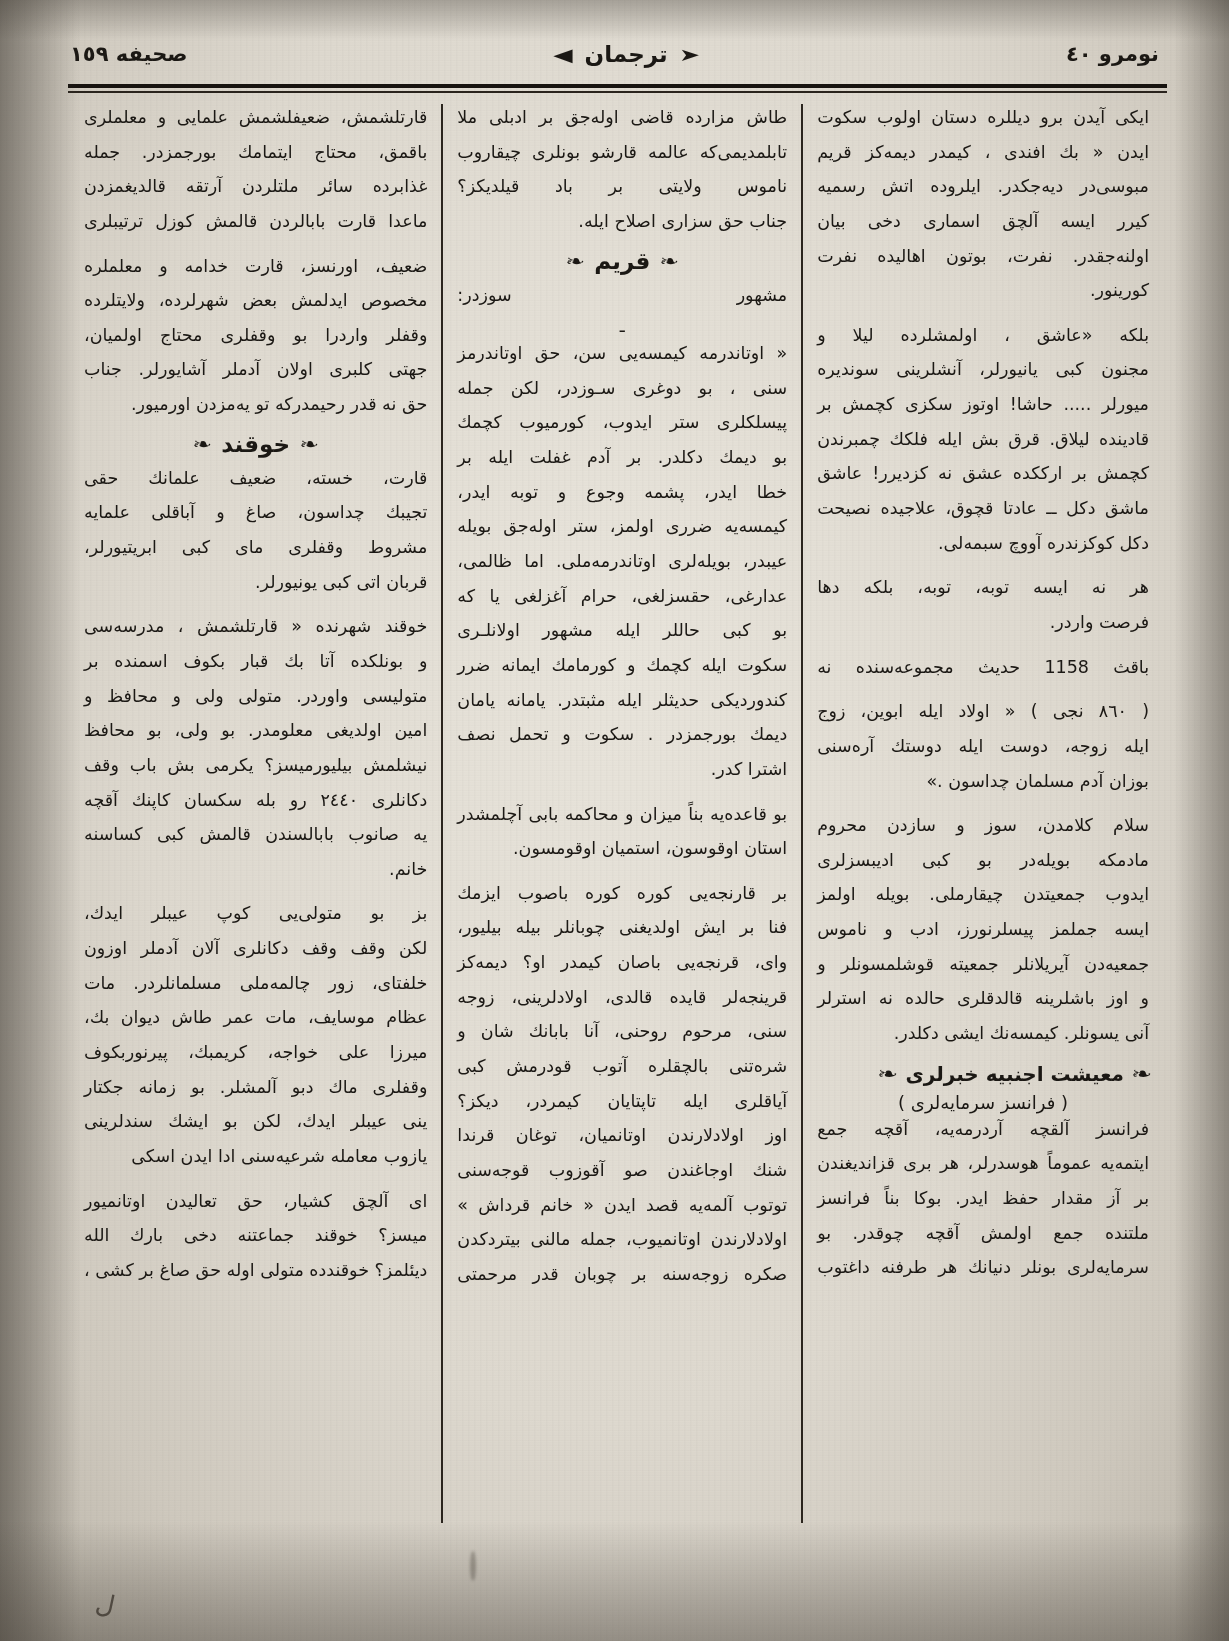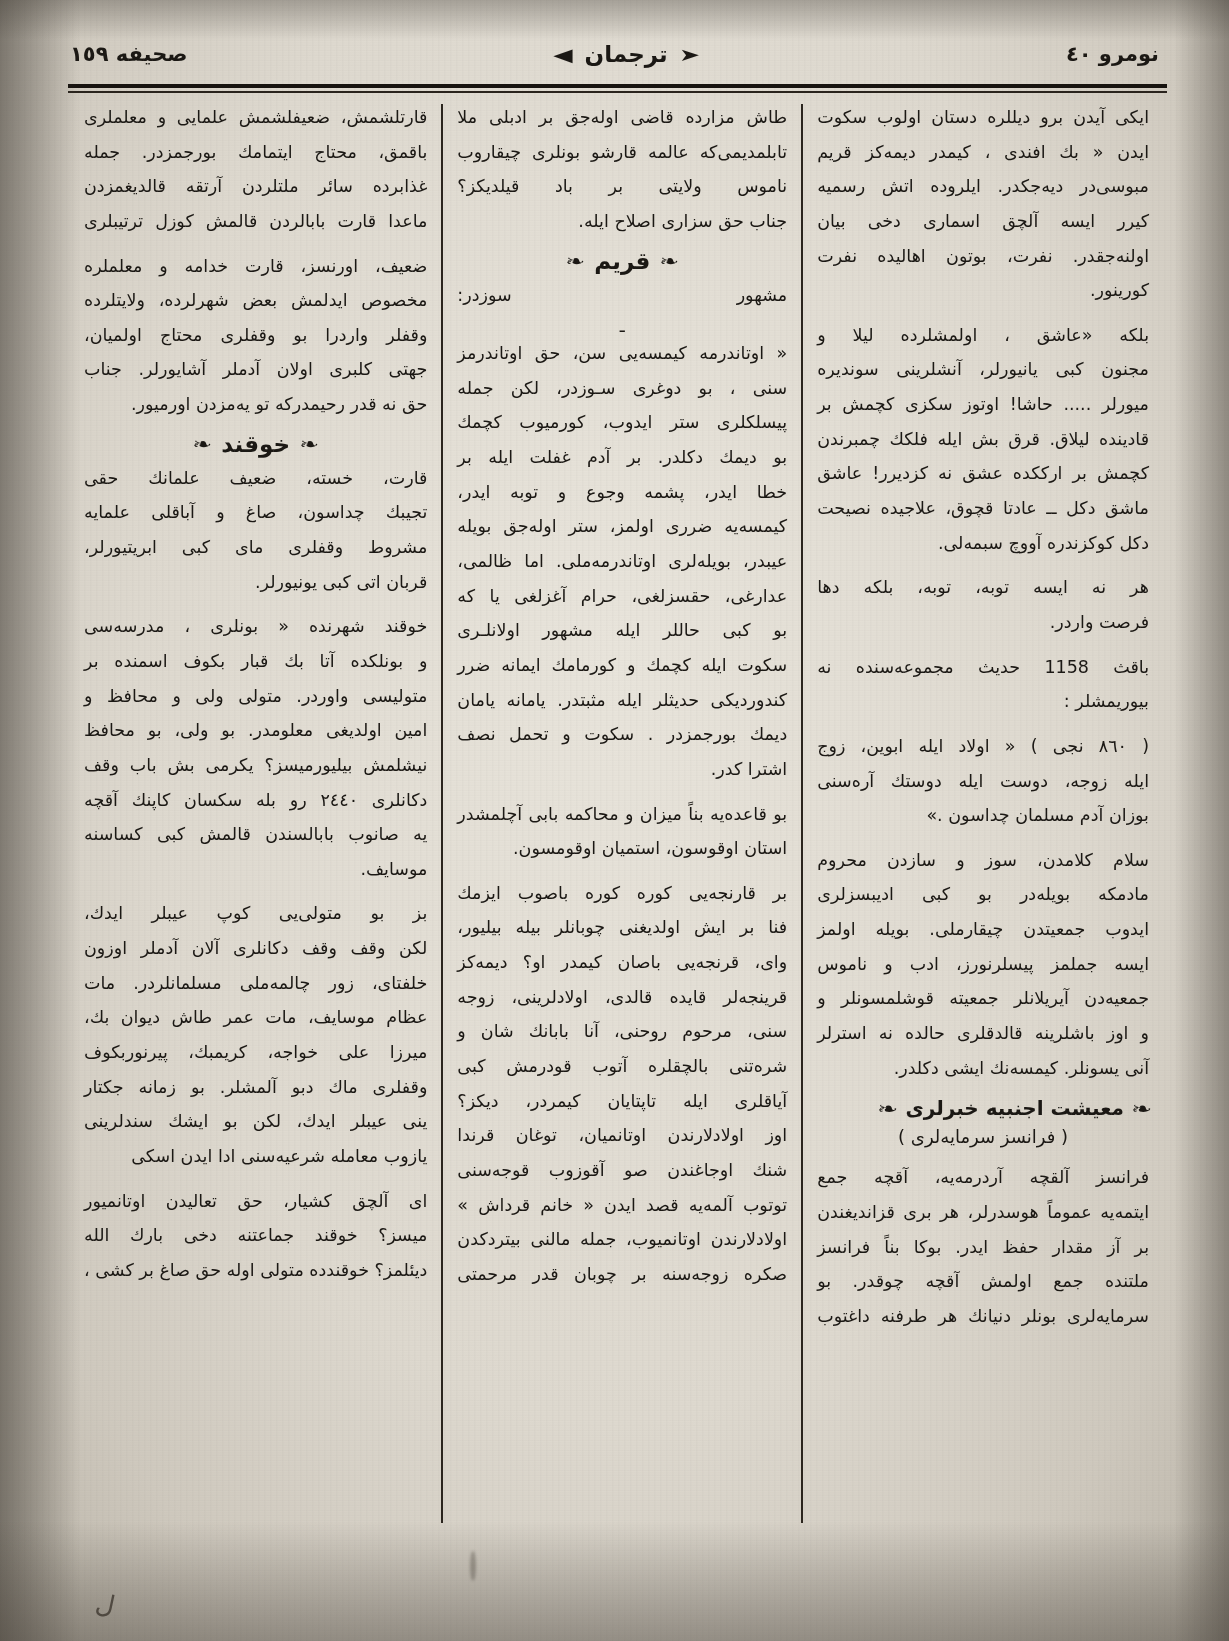--- a/index.html
+++ b/index.html
@@ -122,21 +122,21 @@
     justify-content: center;
     gap: 12px;
     font-size: 23px;
     font-weight: bold;
     margin: 12px 0 8px 0;
   }
   .heading .orn { font-size: 17px; }
   .subheading {
     text-align: center;
     font-size: 18px;
-    margin: 2px 0 17px 0;
+    margin: 2px 0 3px 0;
   }
   .rightal { text-align: right; text-align-last: right; }
   .dash-center { text-align:center; font-size: 17px; margin: 0 0 4px 0; }
 
   .sec-title {
     display: flex;
     align-items: center;
     justify-content: flex-start;
     gap: 10px;
     font-size: 20px;
@@ -197,21 +197,20 @@
       <p class="ln">میورلر ..... حاشا! اوتوز سكزی كچمش بر</p>
       <p class="ln">قادینده لیلاق. قرق بش ایله فلكك چمبرندن</p>
       <p class="ln">كچمش بر ارككده عشق نه كزدیرر! عاشق</p>
       <p class="ln">ماشق دكل ــ عادتا قچوق، علاجیده نصیحت</p>
       <p class="ln nojust">دكل كوكزندره آووچ سبمه‌لی.</p>
       <div class="spacer"></div>
       <p class="ln">هر نه ایسه توبه، توبه، بلكه دها</p>
       <p class="ln nojust">فرصت واردر.</p>
       <div class="spacer"></div>
       <p class="ln">باقث 1158 حدیث مجموعه‌سنده نه</p>
-      <p class="ln nojust">بیوریمشلر :</p>
       <div class="spacer"></div>
       <p class="ln">( ٨٦٠ نجی ) « اولاد ایله ابوین، زوج</p>
       <p class="ln">ایله زوجه، دوست ایله دوستك آره‌سنی</p>
       <p class="ln nojust">بوزان آدم مسلمان چداسون .»</p>
       <div class="spacer"></div>
       <p class="ln">سلام كلامدن، سوز و سازدن محروم</p>
       <p class="ln">مادمكه بویله‌در بو كبی ادیبسزلری</p>
       <p class="ln">ایدوب جمعیتدن چیقارملی. بویله اولمز</p>
       <p class="ln">ایسه جملمز پیسلرنورز، ادب و ناموس</p>
       <p class="ln">جمعیه‌دن آیریلانلر جمعیته قوشلمسونلر و</p>
@@ -295,28 +294,28 @@
         <span class="orn">❧</span>
         <span>خوقند</span>
         <span class="orn">❧</span>
       </div>
 
       <p class="ln">قارت، خسته، ضعیف علمانك حقی</p>
       <p class="ln">تجیبك چداسون، صاغ و آباقلی علمایه</p>
       <p class="ln">مشروط وقفلری مای كبی ابریتیورلر،</p>
       <p class="ln nojust">قربان اتی كبی یونیورلر.</p>
       <div class="spacer"></div>
-      <p class="ln">خوقند شهرنده « بونلری ، مدرسه‌سی</p>
+      <p class="ln">خوقند شهرنده « قارتلشمش ، مدرسه‌سی</p>
       <p class="ln">و بونلكده آتا بك قبار بكوف اسمنده بر</p>
       <p class="ln">متولیسی واوردر. متولی ولی و محافظ و</p>
       <p class="ln">امین اولدیغی معلومدر. بو ولی، بو محافظ</p>
       <p class="ln">نیشلمش بیلیورمیسز؟ یكرمی بش باب وقف</p>
       <p class="ln">دكانلری ٢٤٤٠ رو بله سكسان كاپنك آقچه</p>
       <p class="ln">یه صانوب بابالسندن قالمش كبی كساسنه</p>
-      <p class="ln nojust">موسایف.</p>
+      <p class="ln nojust">خانم.</p>
       <div class="spacer"></div>
       <p class="ln">بز بو متولی‌یی كوپ عیبلر ایدك،</p>
       <p class="ln">لكن وقف وقف دكانلری آلان آدملر اوزون</p>
       <p class="ln">خلفتای، زور چالمه‌ملی مسلمانلردر. مات</p>
       <p class="ln">عظام موسایف، مات عمر طاش دیوان بك،</p>
       <p class="ln">میرزا علی خواجه، كریمبك، پیرنوربكوف</p>
       <p class="ln">وقفلری ماك دبو آلمشلر. بو زمانه جكتار</p>
       <p class="ln">ینی عیبلر ایدك، لكن بو ایشك سندلرینی</p>
       <p class="ln nojust">یازوب معامله شرعیه‌سنی ادا ایدن اسكی</p>
       <div class="spacer"></div>

